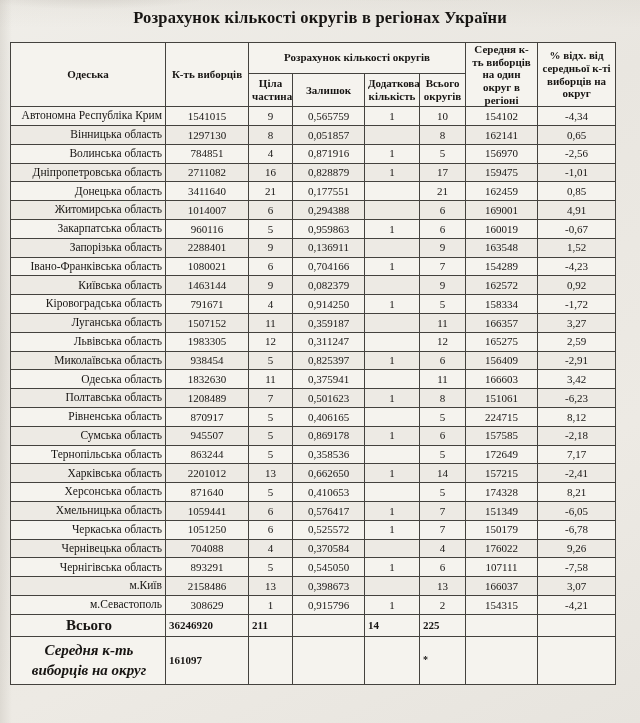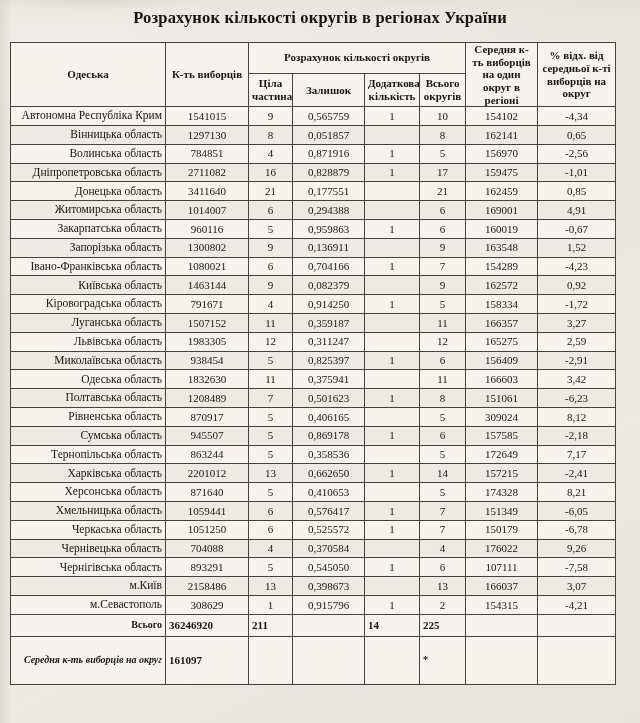--- a/index.html
+++ b/index.html
@@ -49,21 +49,21 @@
     font-weight:bold;text-align:center;vertical-align:middle;
     font-size:11px;
   }
   thead tr.h1{height:29px;}
   thead tr.h2{height:32px;}
   tbody tr{height:18.8px;}
   tbody td{text-align:center;vertical-align:middle;white-space:nowrap;}
   tbody td.region{text-align:right;padding-left:5px;font-size:11.5px;}
   tbody tr:nth-child(even){background:#edeae4;}
   tfoot td{font-weight:bold;text-align:left;vertical-align:middle;}
-  tfoot td.label{text-align:right;padding-left:5px;font-size:10px;}
+  tfoot td.label{text-align:center;padding-left:5px;font-size:15px;}
   tfoot tr.total-row{height:22px;}
   tfoot tr.avg-row{height:48px;}
   tfoot tr.avg-row td.label{line-height:1.35;white-space:normal;font-style:italic;}
   .mark{font-size:10px;}
 </style>
 </head>
 <body>
 
 <div class="page">
   <div class="wrinkle-top"></div>
@@ -163,21 +163,21 @@
           <td>960116</td>
           <td>5</td>
           <td>0,959863</td>
           <td>1</td>
           <td>6</td>
           <td>160019</td>
           <td>-0,67</td>
         </tr>
         <tr>
           <td class="region">Запорізька область</td>
-          <td>1300802</td>
+          <td>2288401</td>
           <td>9</td>
           <td>0,136911</td>
           <td></td>
           <td>9</td>
           <td>163548</td>
           <td>1,52</td>
         </tr>
         <tr>
           <td class="region">Івано-Франківська область</td>
           <td>1080021</td>
@@ -258,21 +258,21 @@
           <td>151061</td>
           <td>-6,23</td>
         </tr>
         <tr>
           <td class="region">Рівненська область</td>
           <td>870917</td>
           <td>5</td>
           <td>0,406165</td>
           <td></td>
           <td>5</td>
-          <td>309024</td>
+          <td>224715</td>
           <td>8,12</td>
         </tr>
         <tr>
           <td class="region">Сумська область</td>
           <td>945507</td>
           <td>5</td>
           <td>0,869178</td>
           <td>1</td>
           <td>6</td>
           <td>157585</td>

